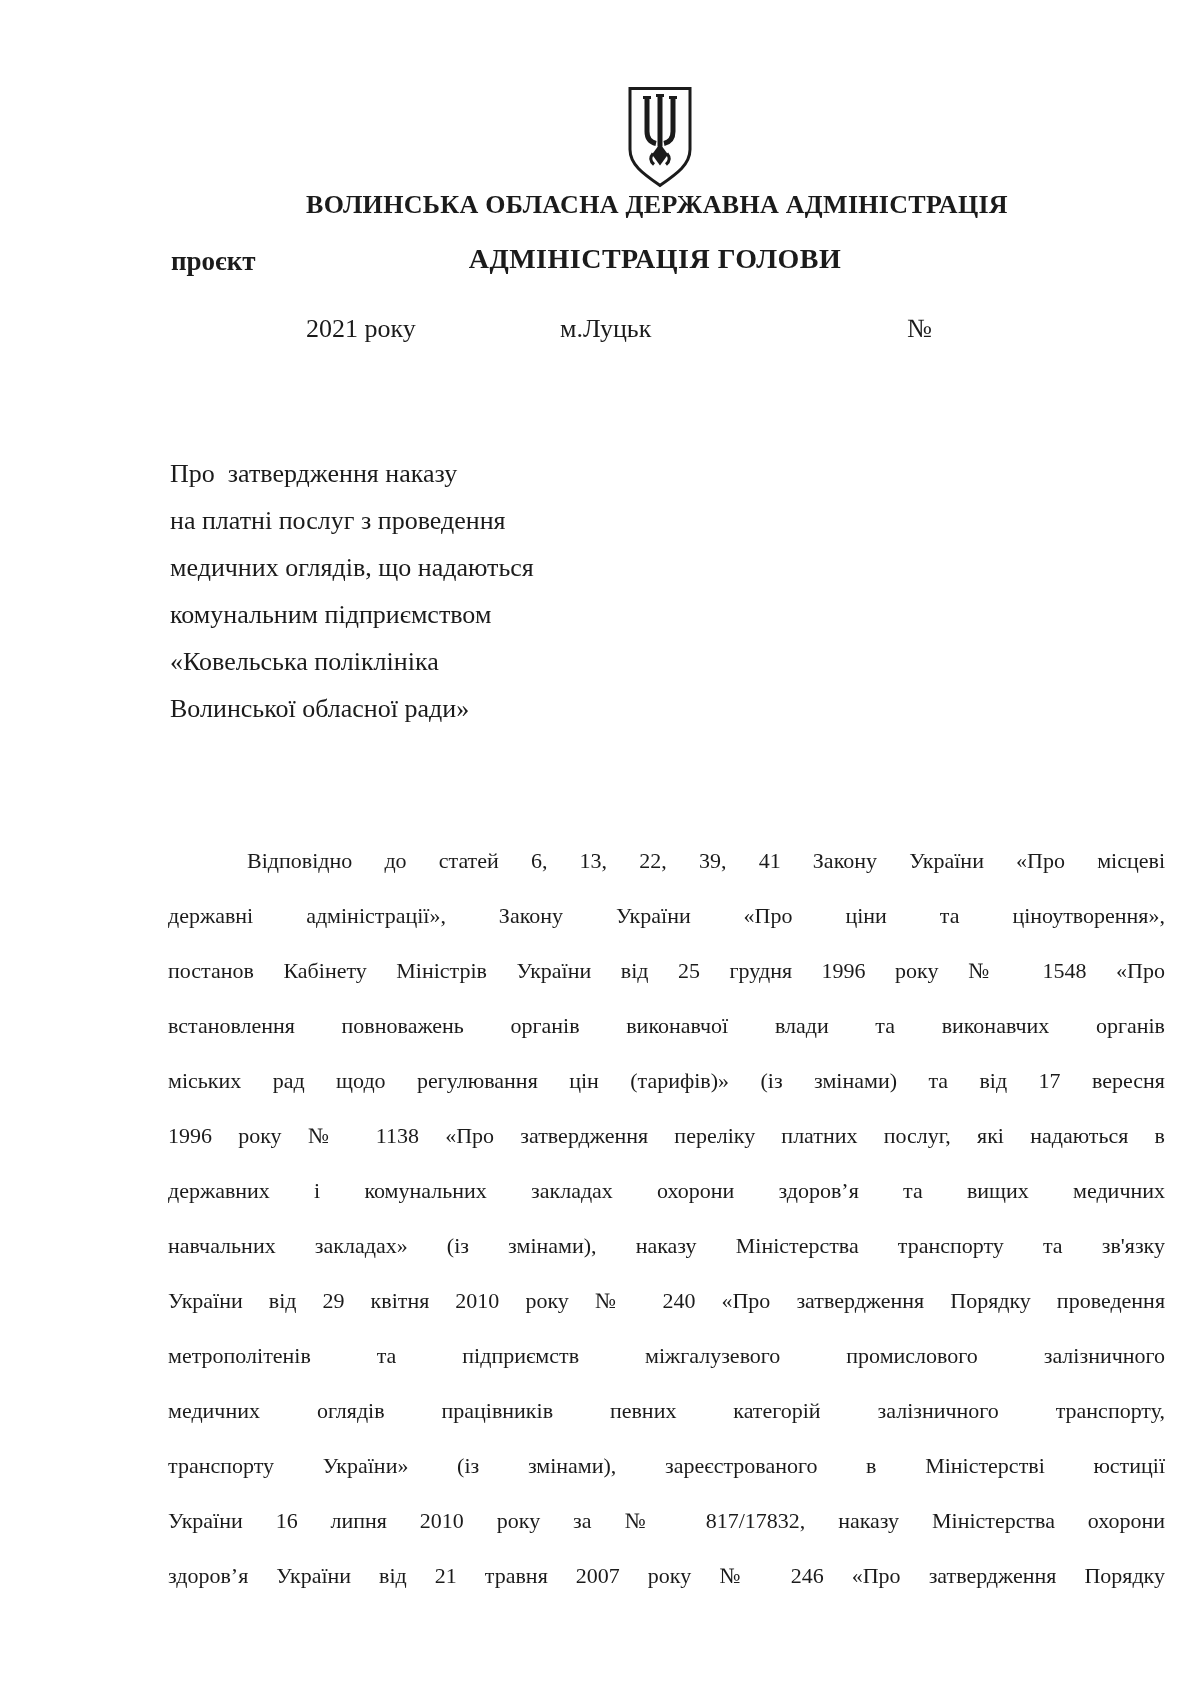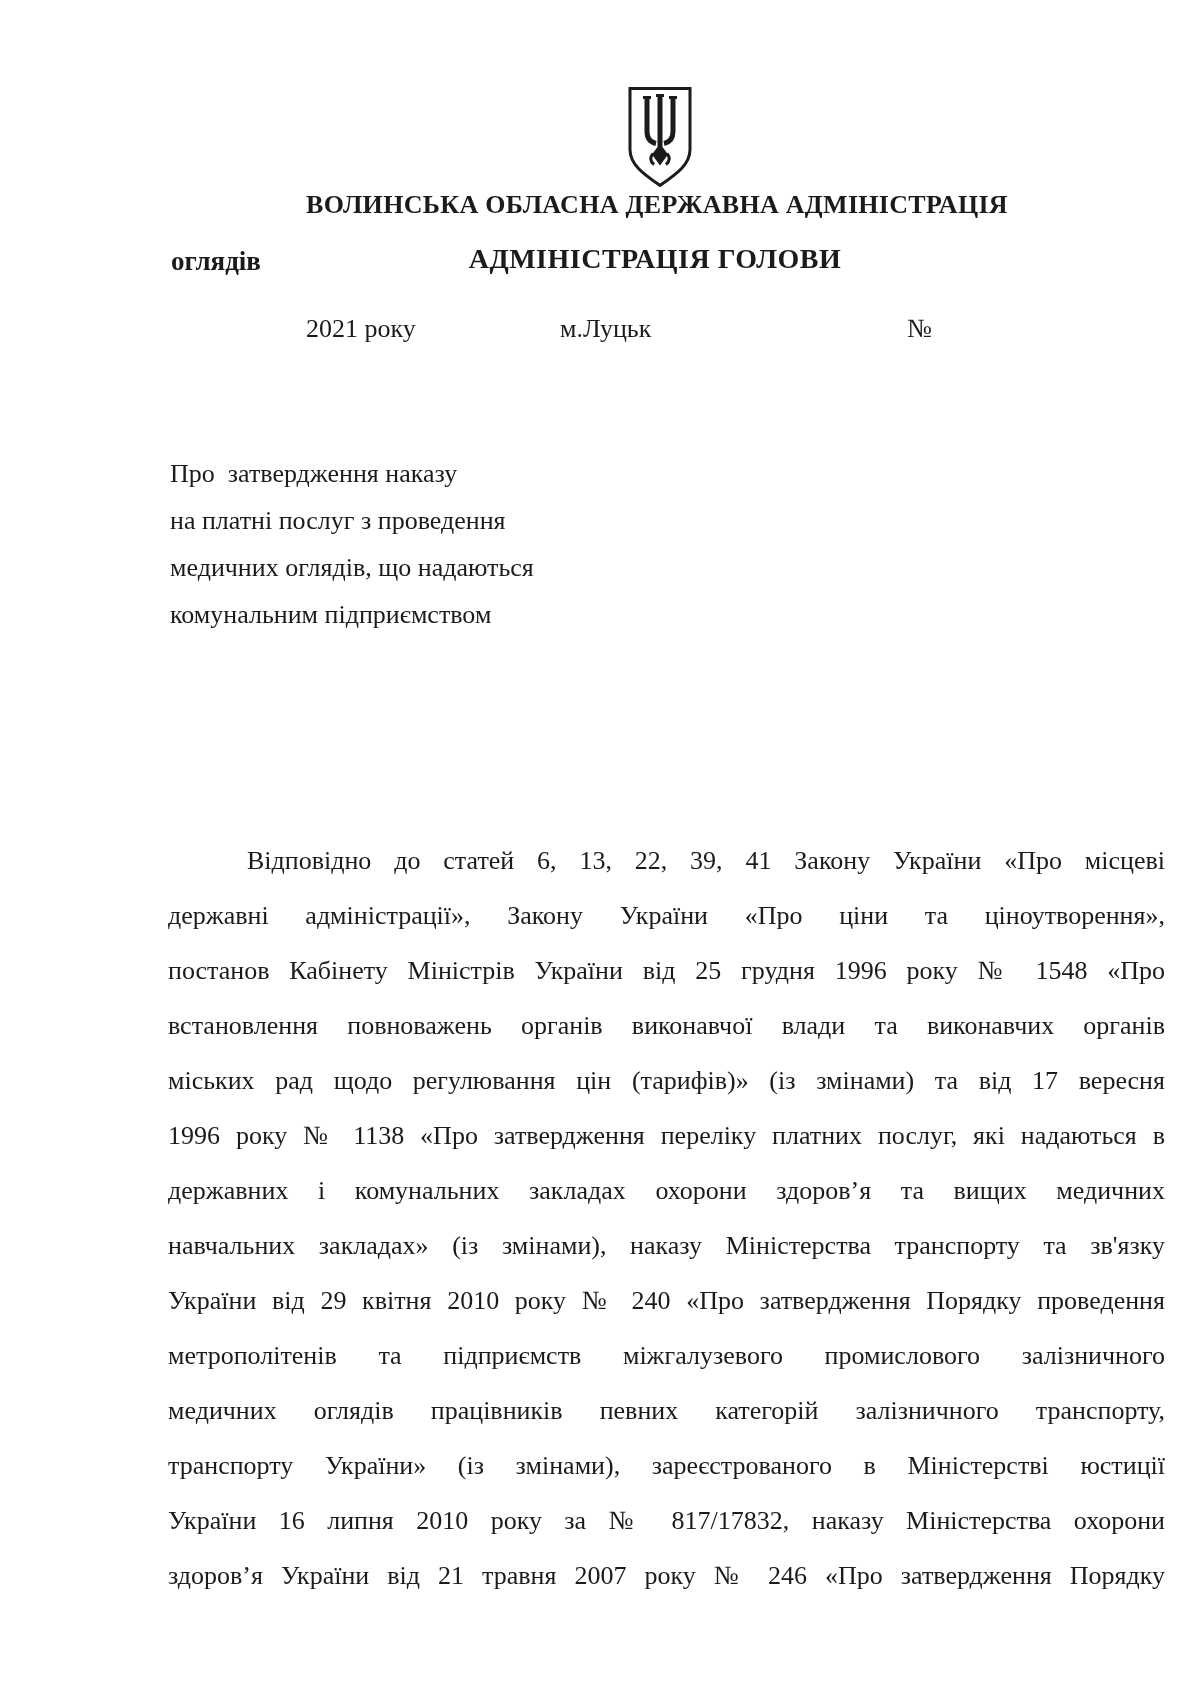--- a/index.html
+++ b/index.html
@@ -35,21 +35,21 @@
   .dl-number { position: absolute; left: 895px; }
 
   .subject {
     position: absolute; left: 170px; top: 450px;
     font-size: 26px; line-height: 47px;
   }
   .subject-line { white-space: pre-wrap; }
 
   .body-text {
     position: absolute; left: 168px; top: 833px; width: 997px;
-    font-size: 26px; line-height: 55px;
+    font-size: 22px; line-height: 55px;
   }
   .body-line {
     text-align: justify;
     text-align-last: justify;
     white-space: normal;
   }
   .body-line:first-child { text-indent: 79px; }
 </style>
 </head>
 <body>
@@ -65,35 +65,37 @@
         <path d="M34 9 V60" stroke-width="5"></path>
         <path d="M17 11 H25 M43 11 H51 M30 9 H38" stroke-width="3"></path>
       </g>
       <path d="M34 57 L26 68 L34 79 L42 68 Z" fill="#1b1b1b"></path>
       <path d="M27 67 Q22 73 28 78 M41 67 Q46 73 40 78" stroke="#1b1b1b" stroke-width="3" fill="none"></path>
     </svg>
   </div>
 
   <div class="org-name">ВОЛИНСЬКА ОБЛАСНА ДЕРЖАВНА АДМІНІСТРАЦІЯ</div>
 
-  <div class="draft">оглядів</div>
+  <div class="draft">проєкт</div>
 
   <div class="doc-type">АДМІНІСТРАЦІЯ ГОЛОВИ</div>
 
   <div class="dateline">
     <span class="dl-date">2021 року</span>
     <span class="dl-place">м.Луцьк</span>
     <span class="dl-number">№</span>
   </div>
 
   <div class="subject">
       <div class="subject-line">Про  затвердження наказу</div>
       <div class="subject-line">на платні послуг з проведення</div>
       <div class="subject-line">медичних оглядів, що надаються</div>
       <div class="subject-line">комунальним підприємством</div>
+      <div class="subject-line">«Ковельська поліклініка</div>
+      <div class="subject-line">Волинської обласної ради»</div>
     </div>
 
   <div class="body-text">
       <div class="body-line">Відповідно до статей 6, 13, 22, 39, 41 Закону України «Про місцеві</div>
       <div class="body-line">державні адміністрації», Закону України «Про ціни та ціноутворення»,</div>
       <div class="body-line">постанов Кабінету Міністрів України від 25 грудня 1996 року № 1548 «Про</div>
       <div class="body-line">встановлення повноважень органів виконавчої влади та виконавчих органів</div>
       <div class="body-line">міських рад щодо регулювання цін (тарифів)» (із змінами) та від 17 вересня</div>
       <div class="body-line">1996 року № 1138 «Про затвердження переліку платних послуг, які надаються в</div>
       <div class="body-line">державних і комунальних закладах охорони здоров’я та вищих медичних</div>

